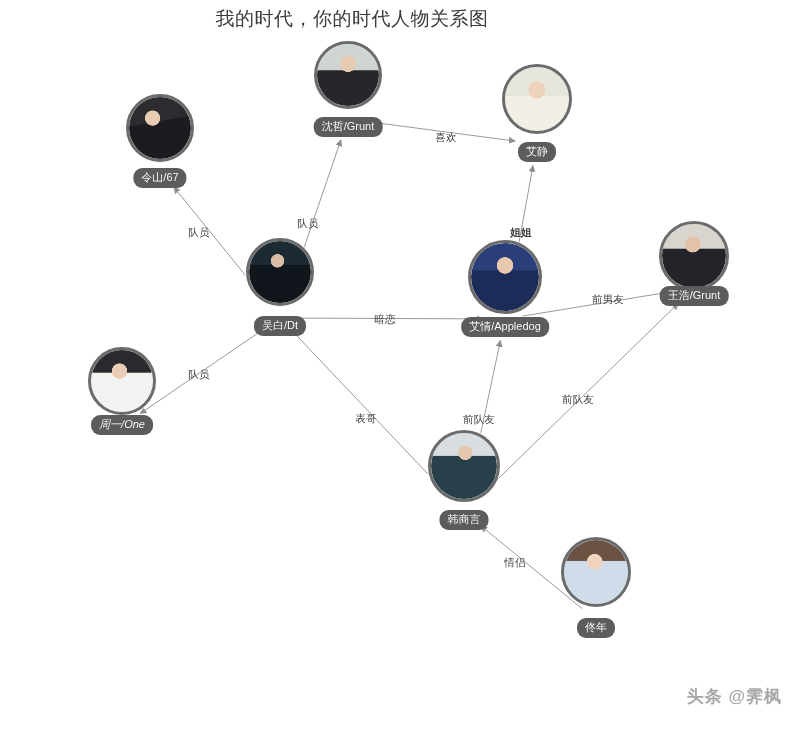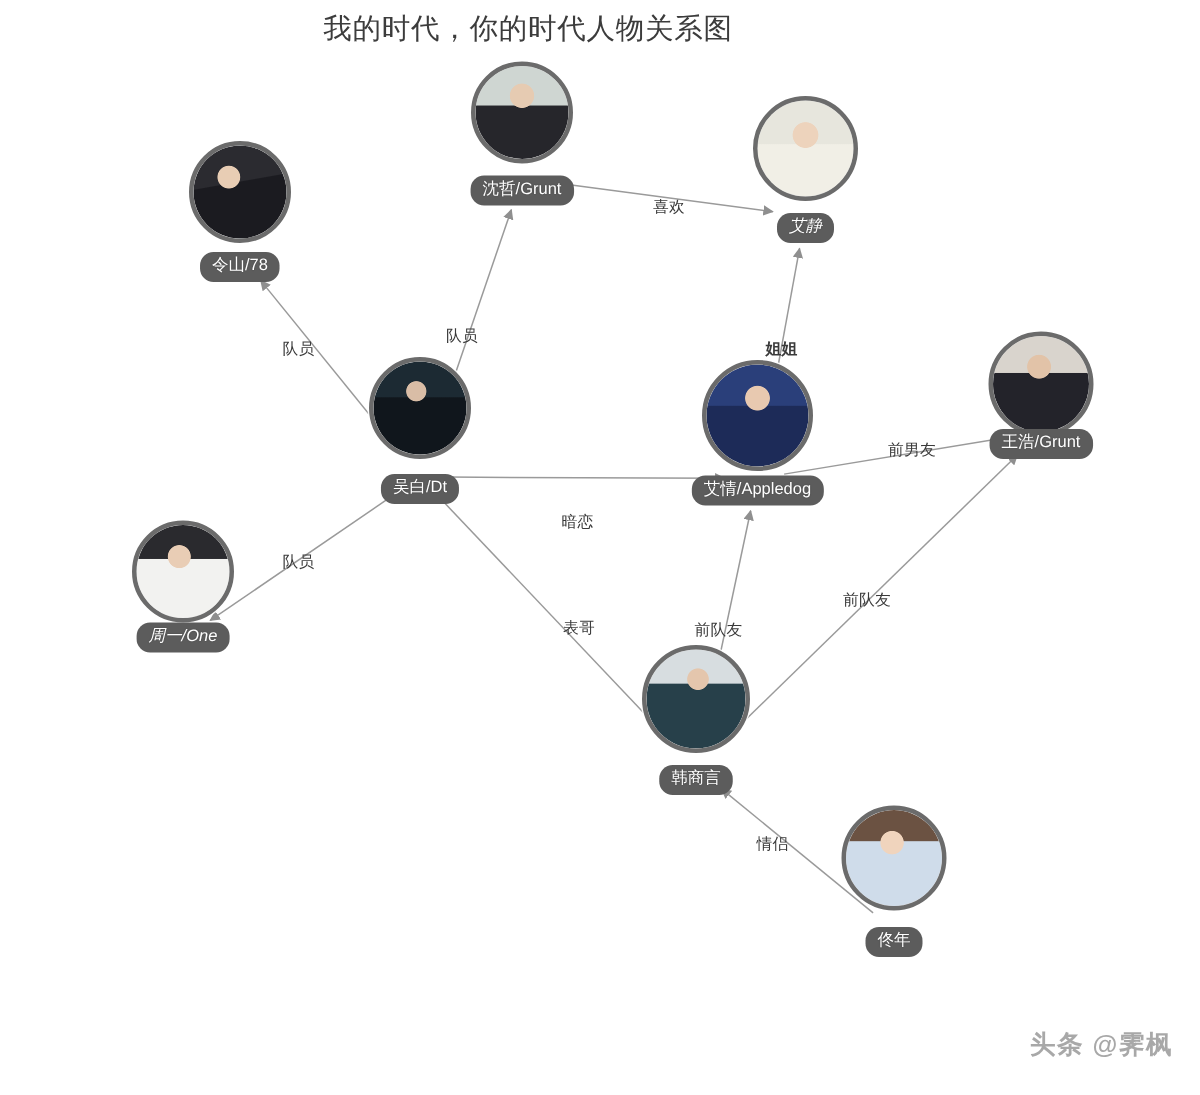--- a/index.html
+++ b/index.html
@@ -166,33 +166,33 @@
         <line x1="476.89500642023205" y1="499.4413850516001" x2="678.2394365974942" y2="303.3494182702666" stroke="#9a9a9a" stroke-width="1" marker-end="url(#arrowhead)"></line>
         <line x1="582.0687686143402" y1="608.6017197753692" x2="481.02706058247304" y2="525.9312313856598" stroke="#9a9a9a" stroke-width="1" marker-end="url(#arrowhead)"></line>
       </g>
   </svg>
 
   <div id="nodes-group">
       <div class="node" style="left: 160px; top: 128px;">
         <div class="node-avatar" style="width: 68px; height: 68px; left: -34px; top: -34px;">
           <div class="photo ph-lingshan"></div>
         </div>
-        <div class="node-label" style="top: 40px;">令山/78</div>
+        <div class="node-label" style="top: 40px;">令山/67</div>
       </div>
       <div class="node" style="left: 348px; top: 75px;">
         <div class="node-avatar" style="width: 68px; height: 68px; left: -34px; top: -34px;">
           <div class="photo ph-shenzhe"></div>
         </div>
         <div class="node-label" style="top: 42px;">沈哲/Grunt</div>
       </div>
       <div class="node" style="left: 537px; top: 99px;">
         <div class="node-avatar" style="width: 70px; height: 70px; left: -35px; top: -35px;">
           <div class="photo ph-aijing"></div>
         </div>
-        <div class="node-label" style="top: 43px; font-style: italic;">艾静</div>
+        <div class="node-label" style="top: 43px;">艾静</div>
       </div>
       <div class="node" style="left: 280px; top: 272px;">
         <div class="node-avatar" style="width: 68px; height: 68px; left: -34px; top: -34px;">
           <div class="photo ph-wubai"></div>
         </div>
         <div class="node-label" style="top: 44px;">吴白/Dt</div>
       </div>
       <div class="node" style="left: 505px; top: 277px;">
         <div class="node-avatar" style="width: 74px; height: 74px; left: -37px; top: -37px;">
           <div class="photo ph-aiqing"></div>
@@ -221,24 +221,24 @@
         <div class="node-avatar" style="width: 70px; height: 70px; left: -35px; top: -35px;">
           <div class="photo ph-tongnian"></div>
         </div>
         <div class="node-label" style="top: 46px;">佟年</div>
       </div>
     </div>
   <div id="edge-labels-group">
       <div class="edge-label" style="left: 199px; top: 233px;">队员</div>
       <div class="edge-label" style="left: 308px; top: 224px;">队员</div>
       <div class="edge-label" style="left: 446px; top: 138px;">喜欢</div>
-      <div class="edge-label" style="left: 385px; top: 320px; margin-top: 28px;">暗恋</div>
+      <div class="edge-label" style="left: 385px; top: 320px;">暗恋</div>
       <div class="edge-label" style="left: 521px; top: 233px; font-weight: bold;">姐姐</div>
       <div class="edge-label" style="left: 608px; top: 300px;">前男友</div>
       <div class="edge-label" style="left: 199px; top: 375px;">队员</div>
-      <div class="edge-label" style="left: 386px; top: 419px;">表哥</div>
+      <div class="edge-label" style="left: 366px; top: 419px;">表哥</div>
       <div class="edge-label" style="left: 479px; top: 420px;">前队友</div>
       <div class="edge-label" style="left: 578px; top: 400px;">前队友</div>
       <div class="edge-label" style="left: 515px; top: 563px; font-family: Liberation Mono, monospace;">情侣</div>
     </div>
 </div>
 
 <div id="watermark">头条 @霁枫</div>
 
 </body></html>

